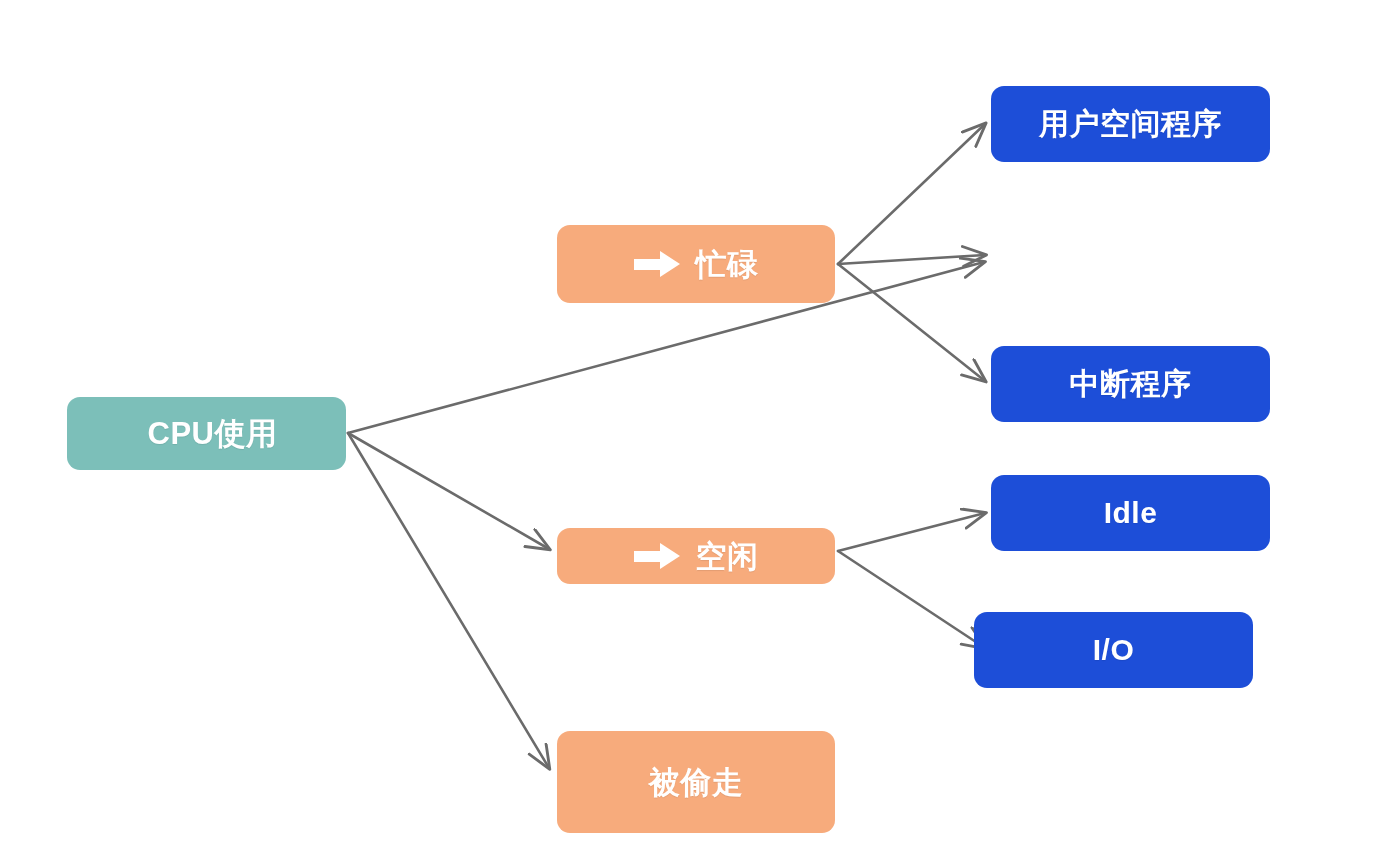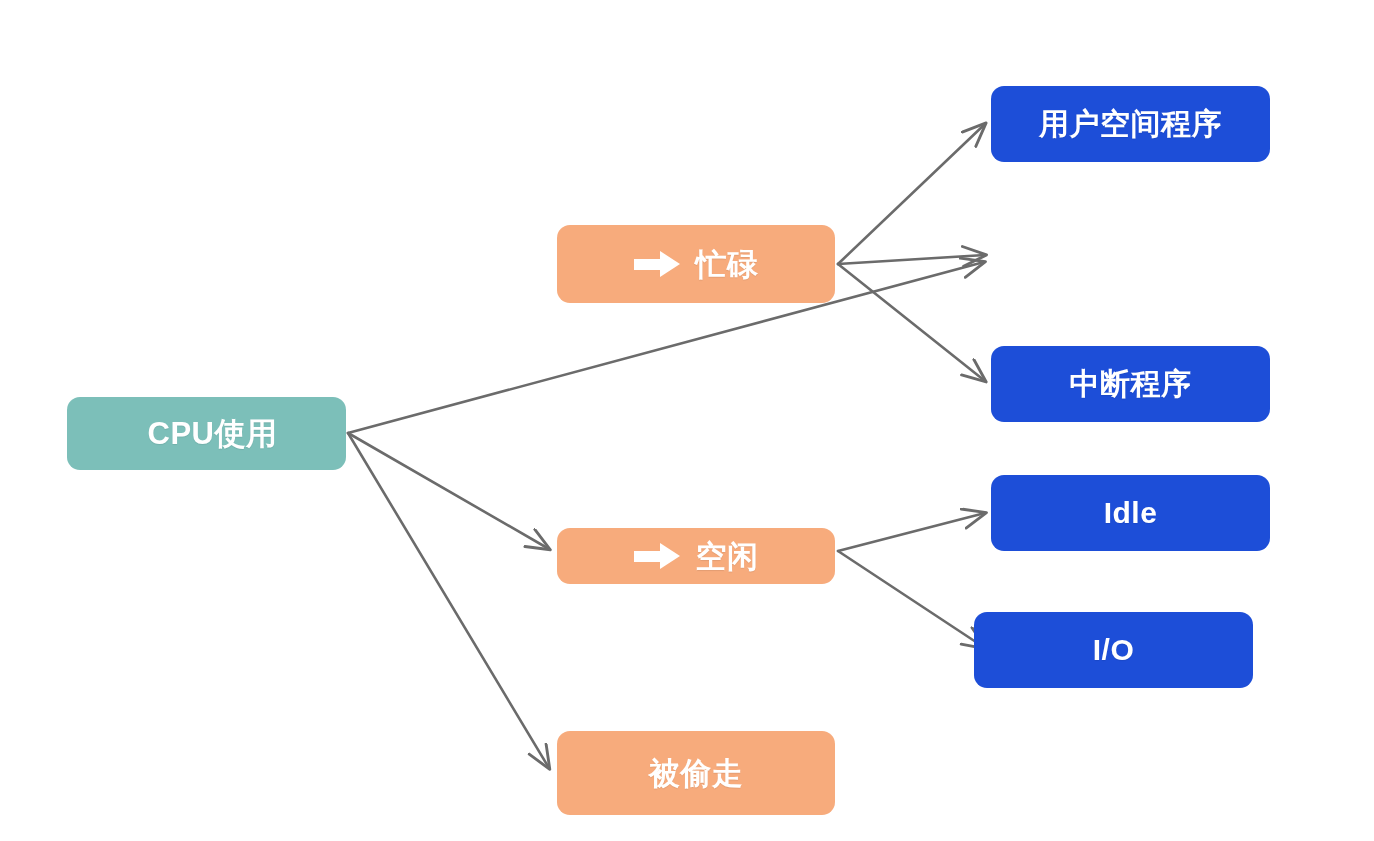--- a/index.html
+++ b/index.html
@@ -129,21 +129,21 @@
     </span>
   </div>
 
   <div class="node node-mid" style="left:557px; top:513px; width:278px; height:56px;margin-top:15px;">
     <span class="node-inner">
       <span class="glyph-arrow"></span>
       <span class="label">空闲</span>
     </span>
   </div>
 
-  <div class="node node-mid" style="left:557px; top:731px; width:278px; height:84px;">
+  <div class="node node-mid" style="left:557px; top:731px; width:278px; height:102px;">
     <span class="node-inner">
       <span class="label">被偷走</span>
     </span>
   </div>
 
   <div class="node node-leaf" style="left:991px; top:86px; width:279px; height:76px;">
     <span class="label">用户空间程序</span>
   </div>
 
 

